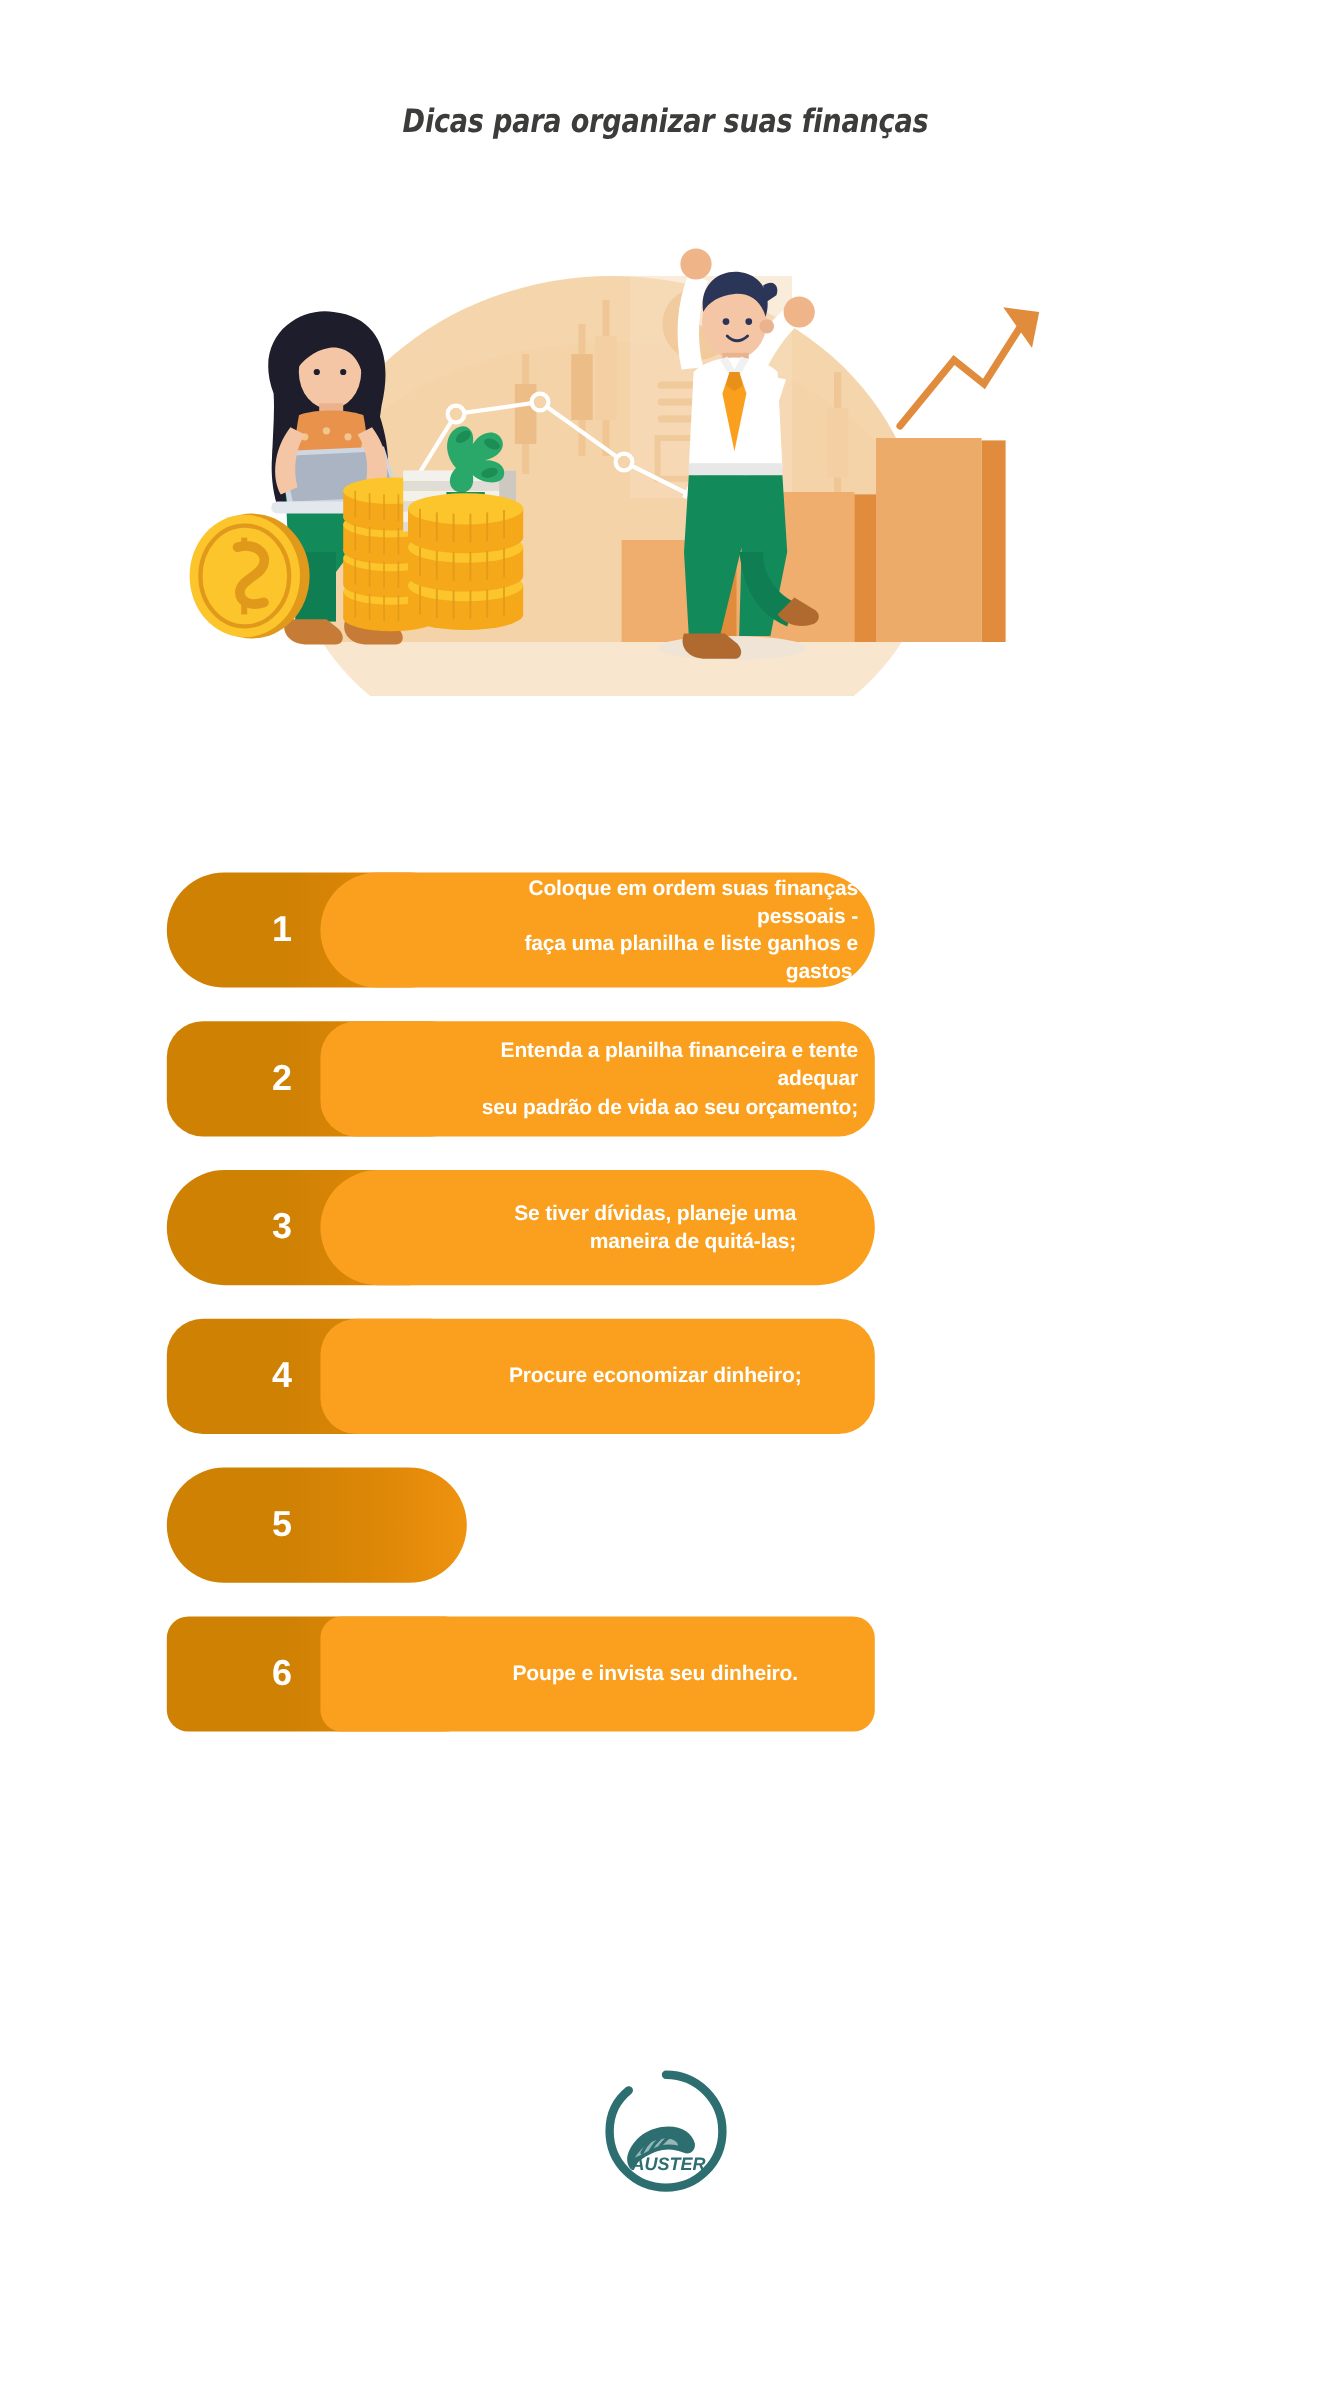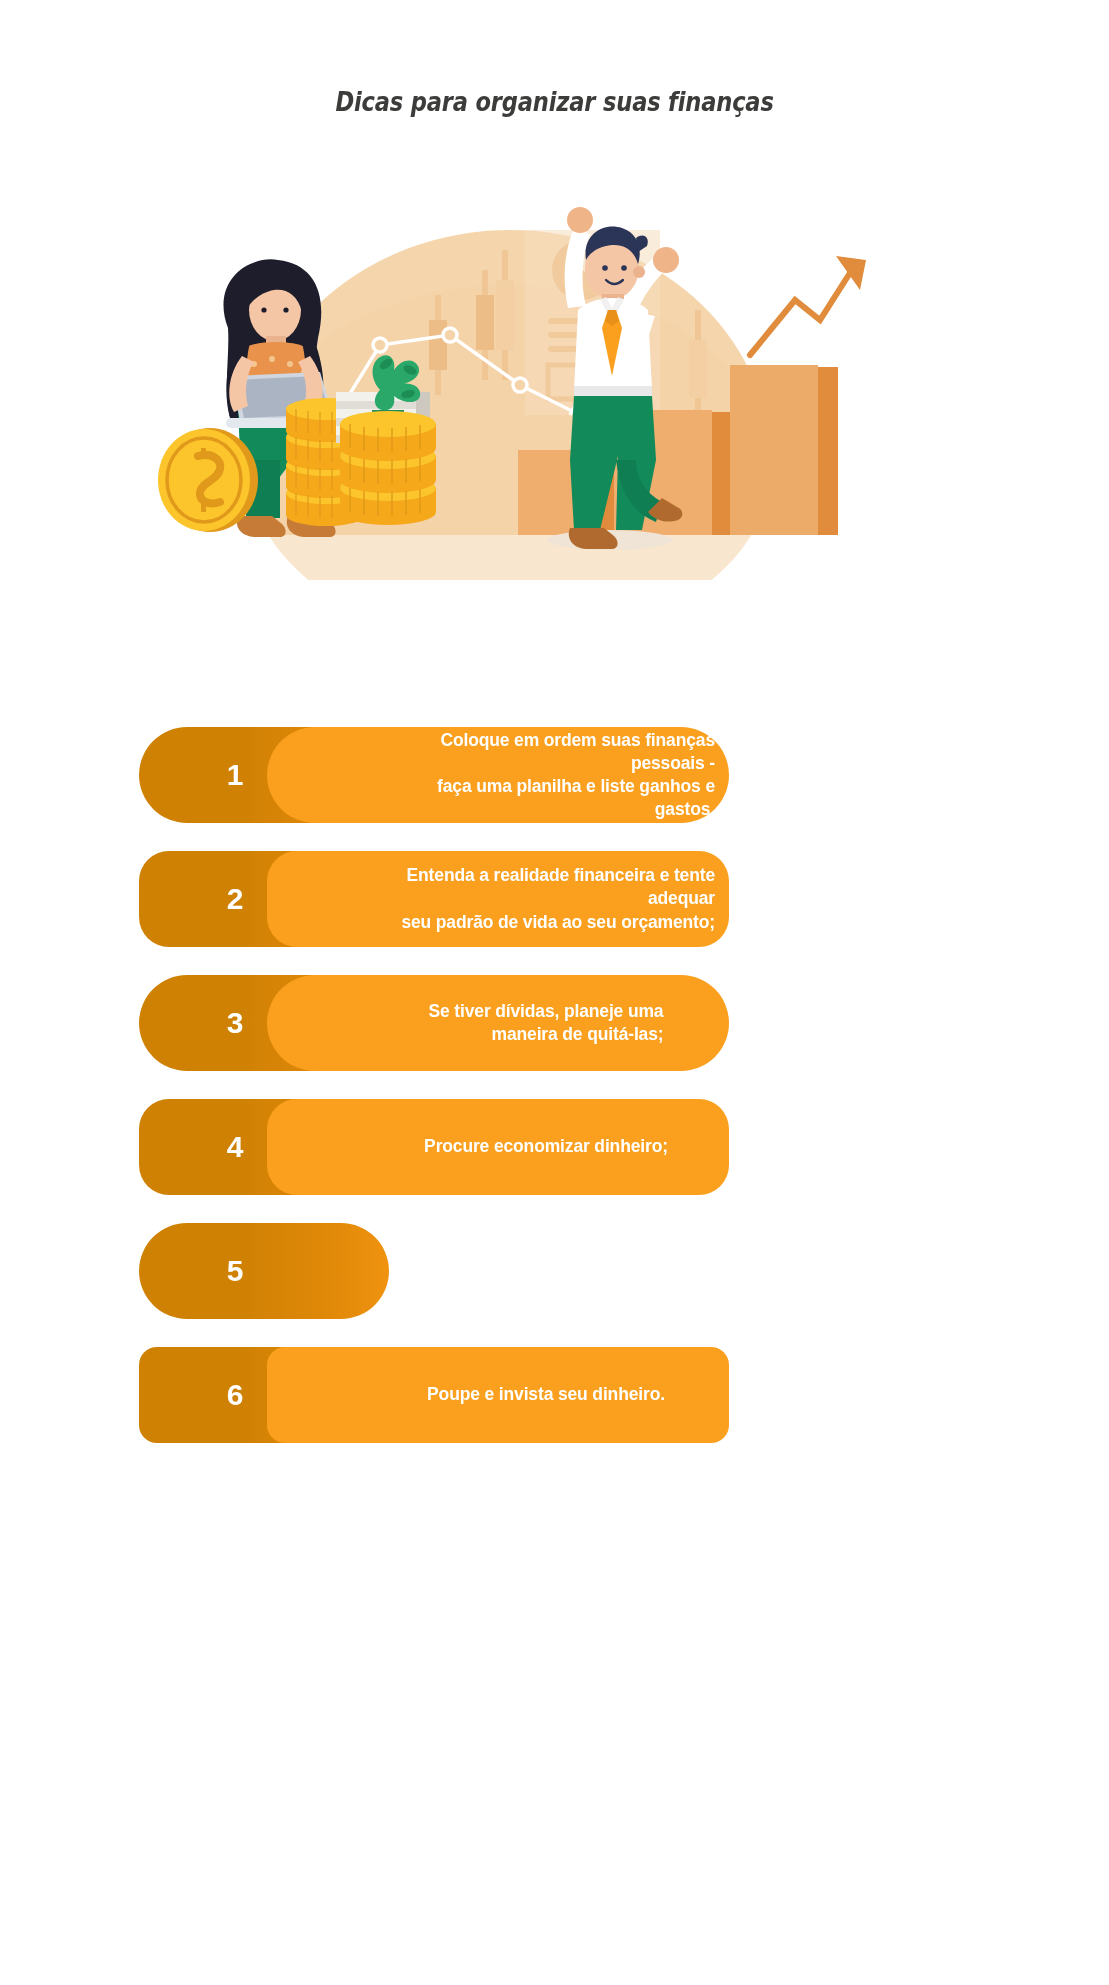--- a/index.html
+++ b/index.html
@@ -394,21 +394,21 @@
         <span class="card-text">Coloque em ordem suas finanças pessoais -
 faça uma planilha e liste ganhos e gastos.</span>
       </div>
     </div>
 
     <div class="card r-md">
       <div class="card-num-panel">
         <span class="card-num">2</span>
       </div>
       <div class="card-body">
-        <span class="card-text">Entenda a realidade financeira e tente adequar
+        <span class="card-text">Entenda a planilha financeira e tente adequar
 seu padrão de vida ao seu orçamento;</span>
       </div>
     </div>
 
     <div class="card r-lg">
       <div class="card-num-panel">
         <span class="card-num">3</span>
       </div>
       <div class="card-body">
         <span class="card-text">Se tiver dívidas, planeje uma
@@ -435,14 +435,32 @@
       <div class="card-num-panel">
         <span class="card-num">6</span>
       </div>
       <div class="card-body">
         <span class="card-text">Poupe e invista seu dinheiro.</span>
       </div>
     </div>
 
   </div>
 
+  <div class="logo-wrap">
+    <svg class="logo" viewBox="0 0 108 108" xmlns="http://www.w3.org/2000/svg">
+
+      <path d="M54 7 C80 7 101 28 101 54 C101 80 80 101 54 101 C28 101 7 80 7 54 C7 40 13 28 23 20" fill="none" stroke="#2d6e70" stroke-width="7" stroke-linecap="round"></path>
+
+      <path d="M22 74 C26 60 40 50 56 50 C68 50 76 56 78 64 C79 70 74 74 69 72 C62 69 54 68 46 71
+               C38 74 30 79 25 86 C22 83 21 78 22 74 Z" fill="#2d6e70"></path>
+      <path d="M28 76 C34 66 44 60 54 60 C60 60 64 63 64 66 C57 64 49 65 42 69 C36 72 31 75 28 76 Z" fill="#ffffff" opacity="0.5"></path>
+
+      <g stroke="#2d6e70" stroke-width="2.6" stroke-linecap="round" fill="none">
+        <path d="M34 72 C38 64 44 58 52 55"></path>
+        <path d="M41 70 C45 63 51 57 58 55"></path>
+        <path d="M48 68 C52 62 58 57 64 56"></path>
+      </g>
+
+      <text x="56" y="86" font-family="Liberation Sans, sans-serif" font-size="15" font-weight="bold" font-style="italic" fill="#2d6e70" text-anchor="middle">AUSTER</text>
+    </svg>
+  </div>
 
 </div>
 
 </body></html>

